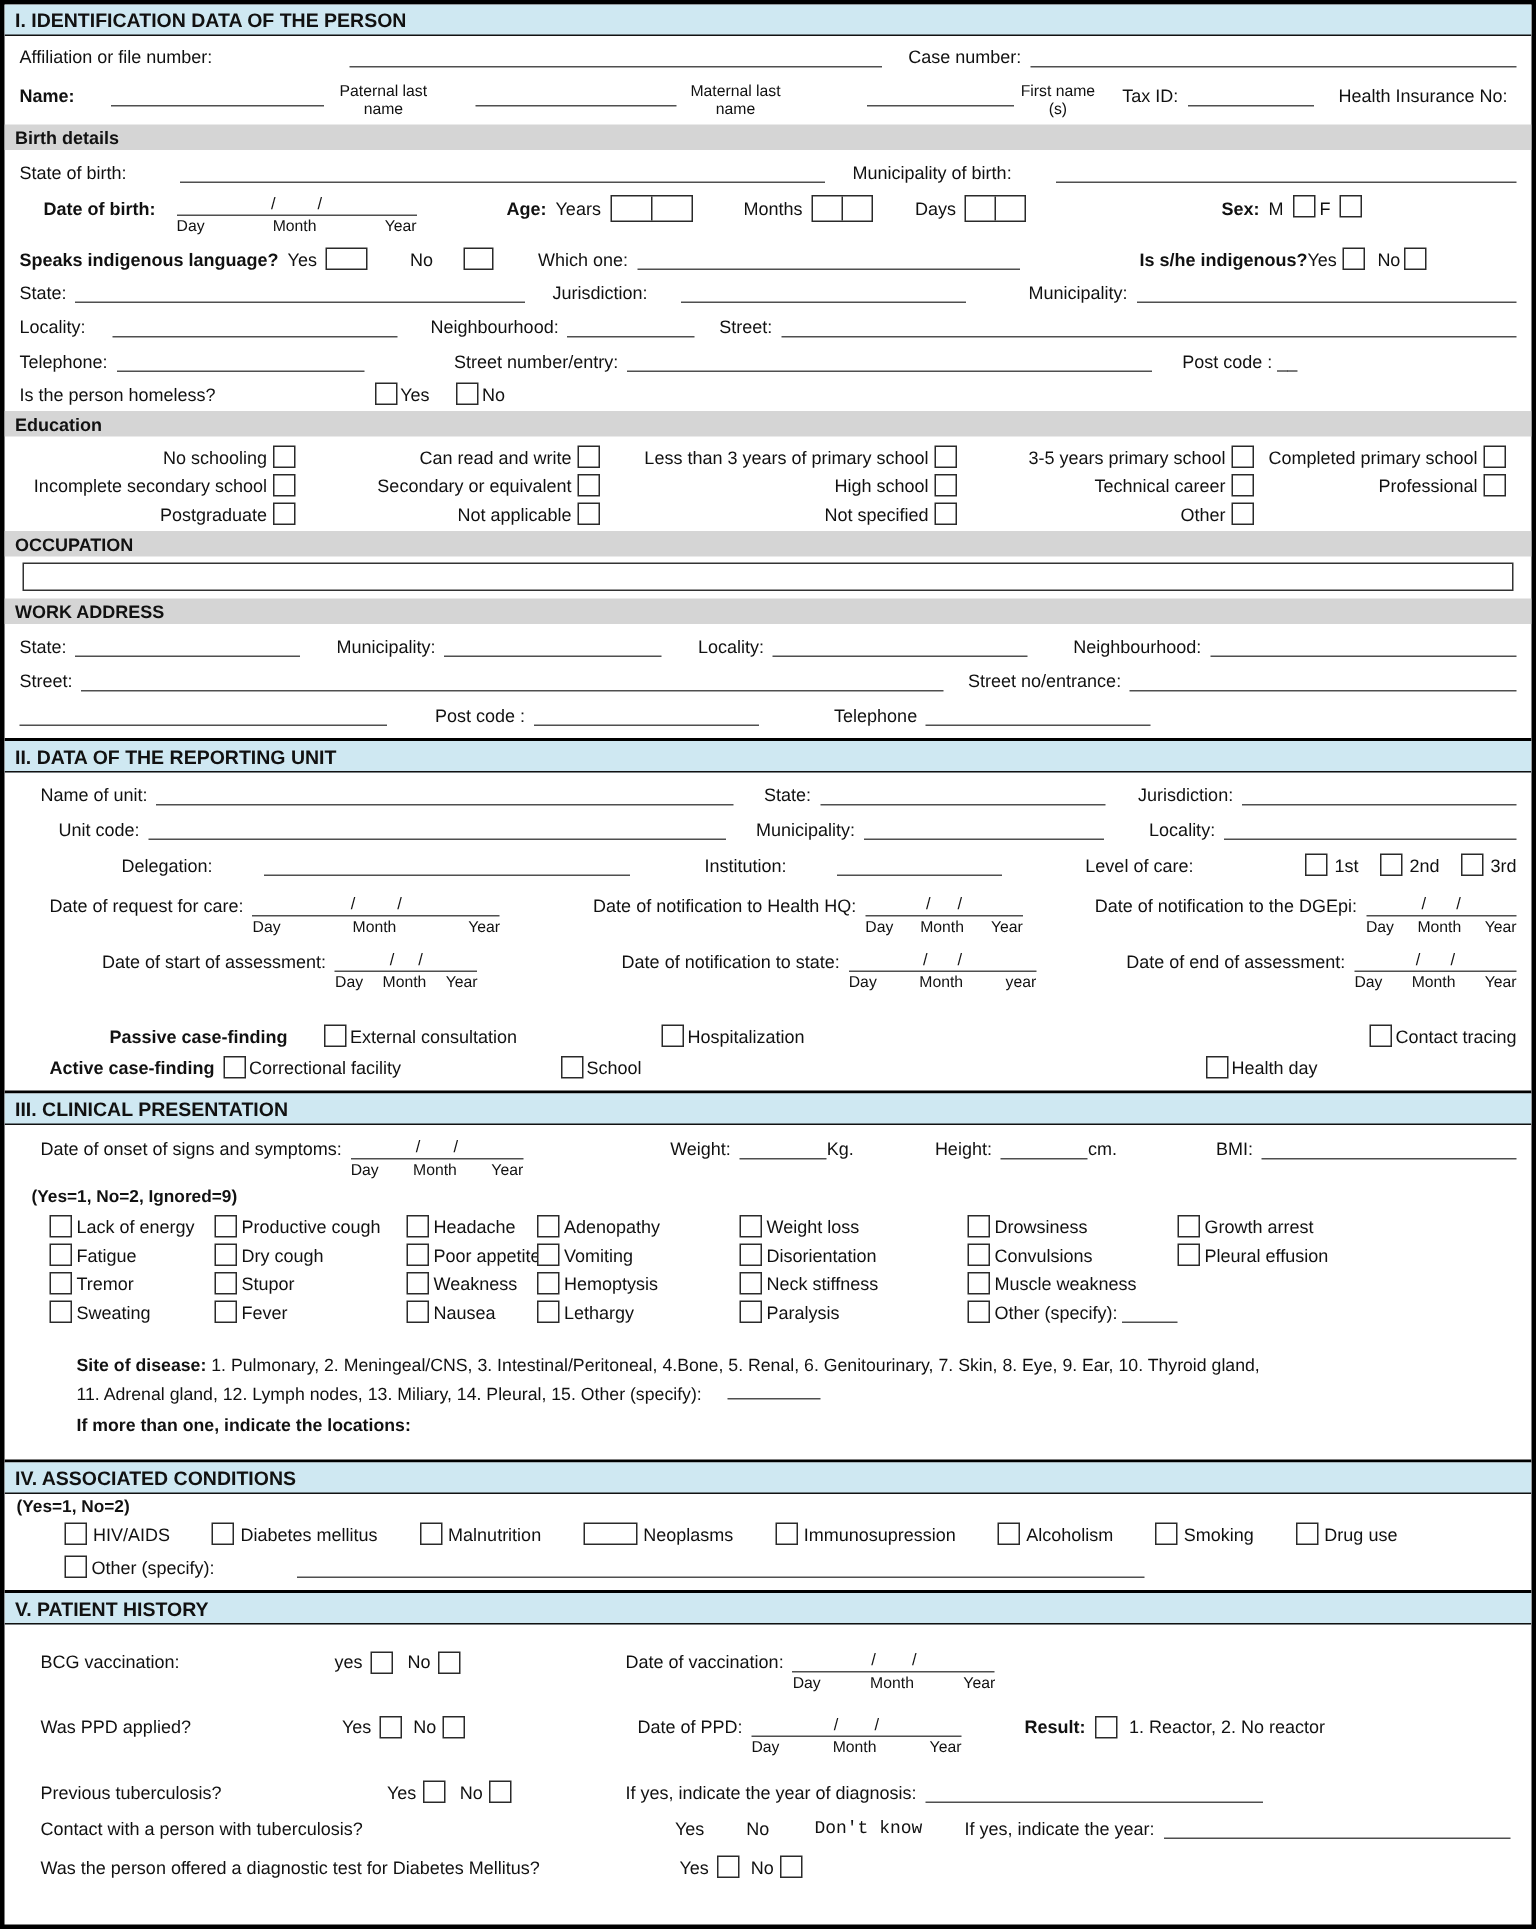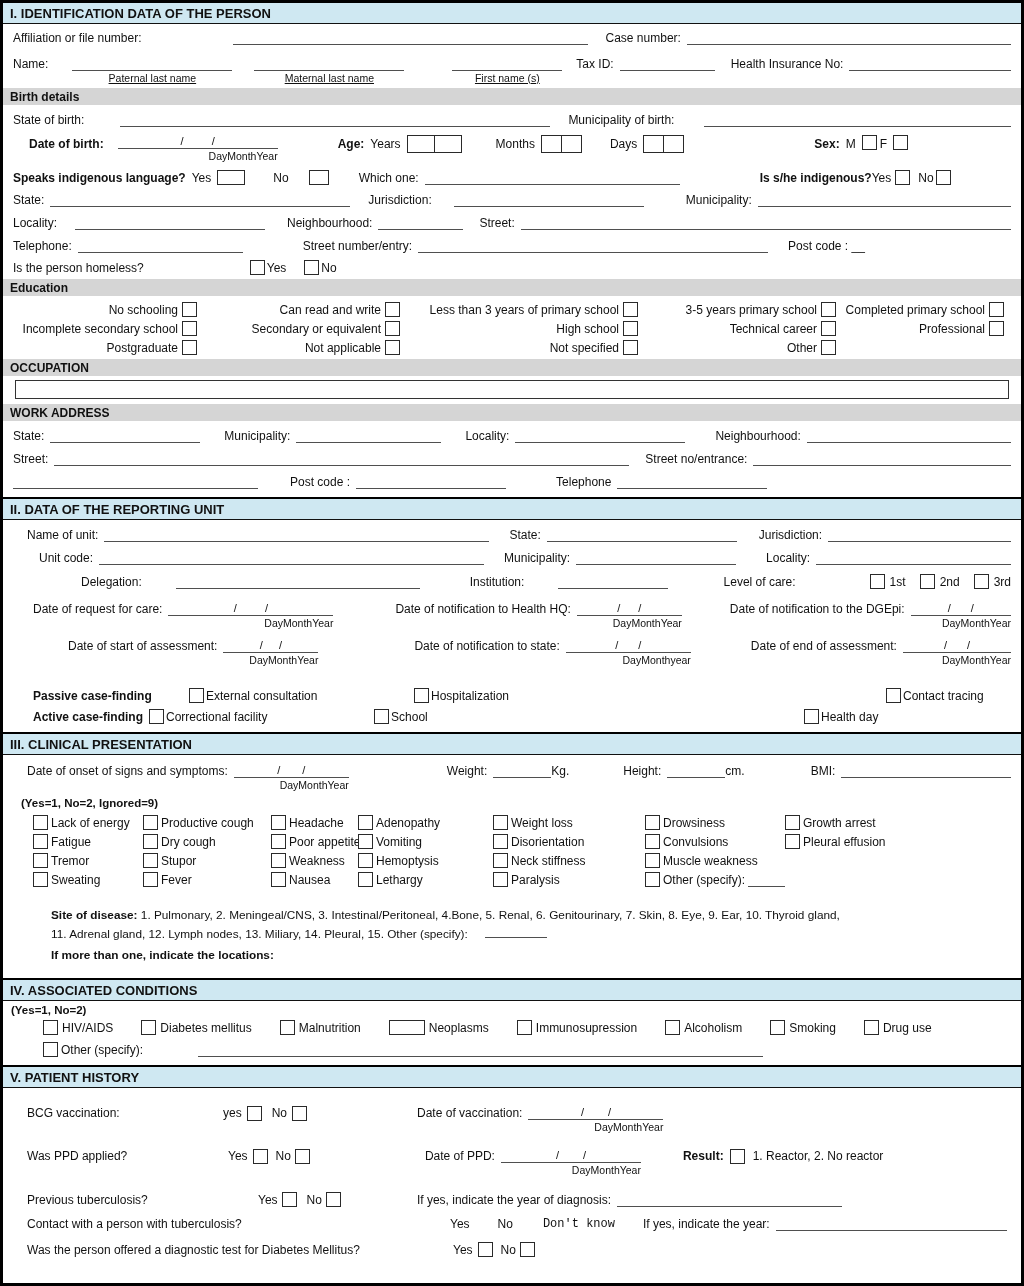--- a/index.html
+++ b/index.html
@@ -13,25 +13,25 @@
   .sec+.sec{border-top:2px solid #000;}
   .blue-h{background:#cfe8f2;border-bottom:1px solid #111;font-weight:bold;font-size:13px;padding:3px 7px 2px;}
   .gray-h{background:#d5d5d5;font-weight:bold;font-size:12px;padding:2px 7px 1px;margin-top:4px;}
   .row{display:flex;align-items:flex-end;padding:0 10px;margin-top:9px;}
   .rowc{display:flex;align-items:center;padding:0 10px;margin-top:7px;}
   .lb{white-space:nowrap;margin-right:6px;}
   .b{font-weight:bold;}
   .line{display:inline-block;border-bottom:1.5px solid #4f4f4f;height:13px;}
   .grow{flex:1;}
   .cbx{display:inline-block;width:13px;height:13px;border:1.4px solid #2a2a2a;background:#fff;vertical-align:middle;flex:none;}
-  .capf{display:inline-flex;flex-direction:column;align-items:stretch;text-decoration:underline;}
+  .capf{display:inline-flex;flex-direction:row;align-items:stretch;}
   .capf .cap{font-size:10.5px;text-align:center;margin-top:1px;}
   .dg{display:inline-flex;flex-direction:column;vertical-align:bottom;}
   .dg .dl{border-bottom:1.5px solid #4f4f4f;display:flex;justify-content:center;gap:28px;height:13px;font-size:11px;}
-  .dg .dc{display:flex;justify-content:flex-end;font-size:10.5px;margin-top:1px;}
+  .dg .dc{display:flex;justify-content:space-between;font-size:10.5px;margin-top:1px;}
   .box2{display:inline-flex;border:1.4px solid #2a2a2a;height:16px;vertical-align:middle;}
   .box2 .c{width:19px;height:100%;}
   .box2 .c+.c{border-left:1.4px solid #2a2a2a;}
   .box2.wide .c{width:26px;}
   .edu-grid{display:flex;padding:0 12px;margin-top:4px;}
   .edu-col{display:flex;flex-direction:column;}
   .edu-item{display:flex;justify-content:flex-end;align-items:center;gap:4px;height:19px;white-space:nowrap;}
   .sym-grid{display:flex;padding:0 30px;margin-top:4px;}
   .sym-col{display:flex;flex-direction:column;}
   .sym-item{display:flex;align-items:center;gap:3px;height:19px;white-space:nowrap;}
@@ -50,21 +50,21 @@
     <div class="blue-h" data-name="section-1-title">I. IDENTIFICATION DATA OF THE PERSON</div>
 
     <div class="row" style="margin-top:7px;">
       <span class="lb" data-name="affiliation-label">Affiliation or file number:</span>
       <span class="line" style="width:355px;margin-left:85px;" data-name="affiliation-input"></span>
       <span class="lb" style="margin-left:18px;" data-name="case-number-label">Case number:</span>
       <span class="line grow" data-name="case-number-input"></span>
     </div>
 
     <div class="row" style="align-items:flex-start;">
-      <span class="lb" style="margin-top:3px;" data-name="name-label">Name:</span>
+      <span class="lb" style="margin-top:3px;font-weight:bold;" data-name="name-label">Name:</span>
       <span class="capf" style="margin-left:18px;">
         <span class="line" style="width:160px;margin-top:3px;" data-name="paternal-name-input"></span>
         <span class="cap" data-name="paternal-name-caption">Paternal last name</span>
       </span>
       <span class="capf" style="margin-left:22px;">
         <span class="line" style="width:150px;margin-top:3px;" data-name="maternal-name-input"></span>
         <span class="cap" data-name="maternal-name-caption">Maternal last name</span>
       </span>
       <span class="capf" style="margin-left:48px;">
         <span class="line" style="width:110px;margin-top:3px;" data-name="first-name-input"></span>
@@ -395,21 +395,21 @@
           </span>
         <span class="dc">
             <span>Day</span>
             <span>Month</span>
             <span>Year</span>
           </span>
       </span>
     </div>
 
 
-    <div class="rowc" style="margin-top:8px;">
+    <div class="rowc" style="margin-top:8px;margin-left:40px;">
       <span class="lb b" style="margin-left:20px;width:150px;" data-name="passive-case-finding-label">Passive case-finding</span>
       <div class="cf-items" data-name="passive-case-finding-options">
 
       <span class="cf-item" style="margin-right:0;" data-name="case-finding-option">
             <span class="cbx cf-space" data-name="case-finding-checkbox"></span>
             <span data-name="case-finding-option-label">External consultation</span>
           </span>
           <span class="cf-item" style="margin-right:0;" data-name="case-finding-option">
             <span class="cbx cf-space" data-name="case-finding-checkbox"></span>
             <span data-name="case-finding-option-label">Hospitalization</span>

